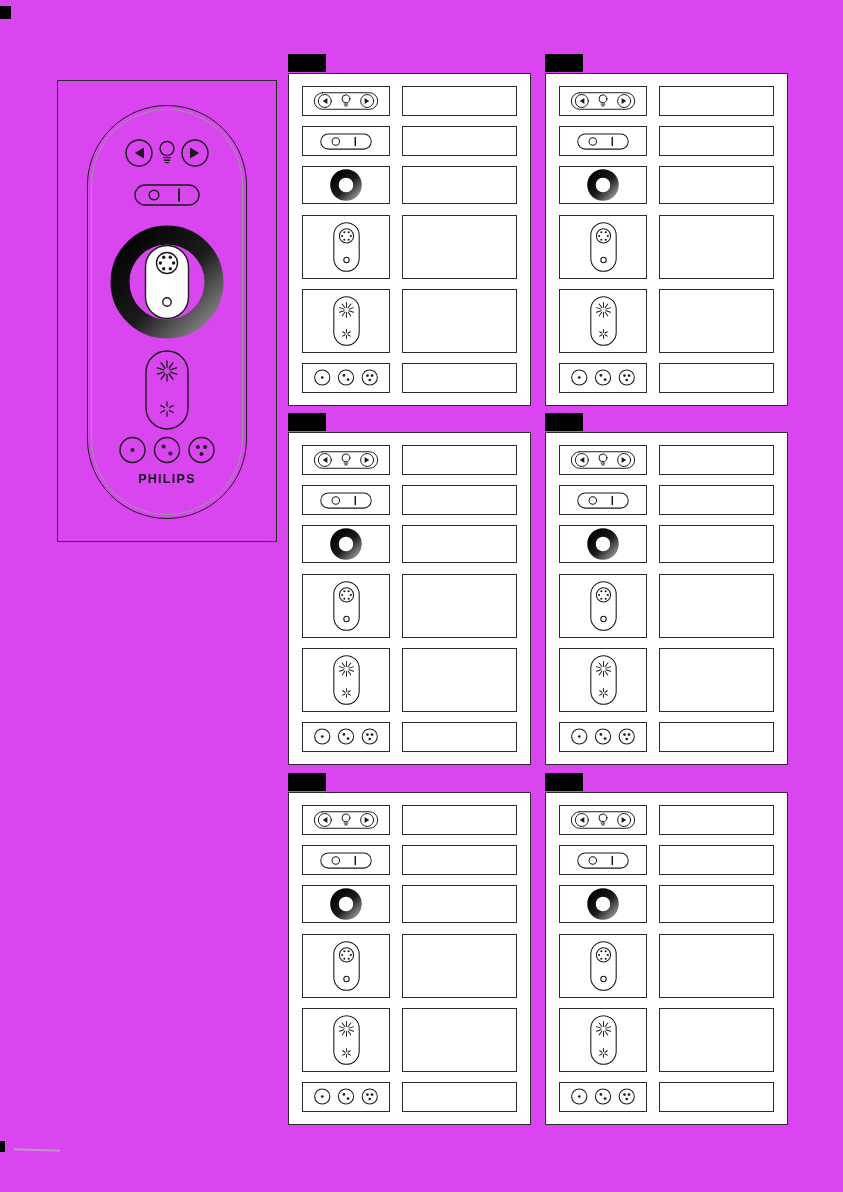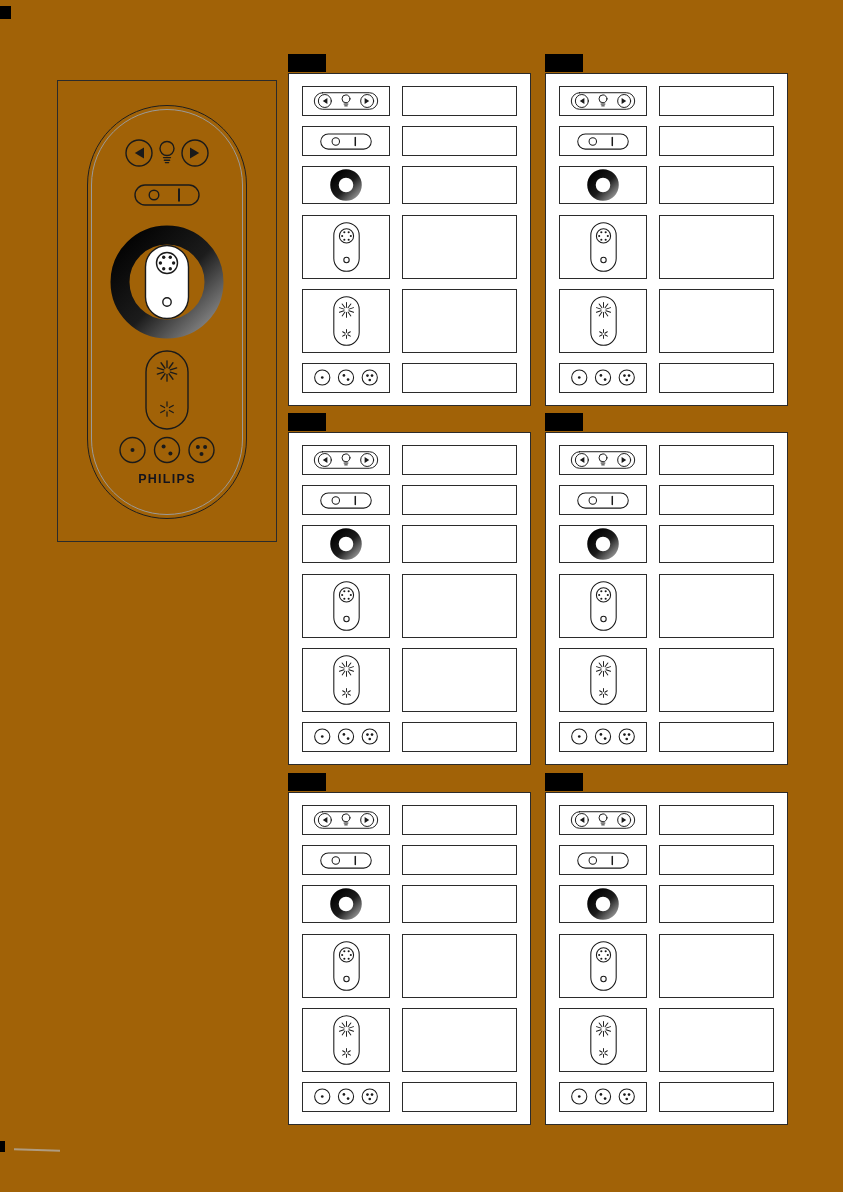--- a/index.html
+++ b/index.html
@@ -1,17 +1,17 @@
 <!DOCTYPE html>
 <html><head>
 <meta charset="utf-8">
 <style>
   html,body{margin:0;padding:0}
   body{background:#e9e9e9;font-family:"Liberation Sans",sans-serif}
-  .page{position:relative;width:843px;height:1192px;background:#a16207;overflow:hidden;color:#1a1a1a;
+  .page{position:relative;width:843px;height:1192px;background:#d946ef;overflow:hidden;color:#1a1a1a;
         border-right:1px solid #cfcfcf;border-bottom:1px solid #cfcfcf;margin:0 auto}
 
   
   .mark{position:absolute;background:#000}
   .mark-tl{left:0;top:6px;width:11px;height:13px}
   .mark-bl{left:0;top:1141px;width:5px;height:11px}
   .smudge{position:absolute;left:14px;top:1149px;width:46px;height:2px;background:#b5b5b5;transform:rotate(2deg);opacity:.7}
 
   
   .figure-box{position:absolute;left:57px;top:80px;width:218px;height:460px;border:1px solid #2b2b2b}

